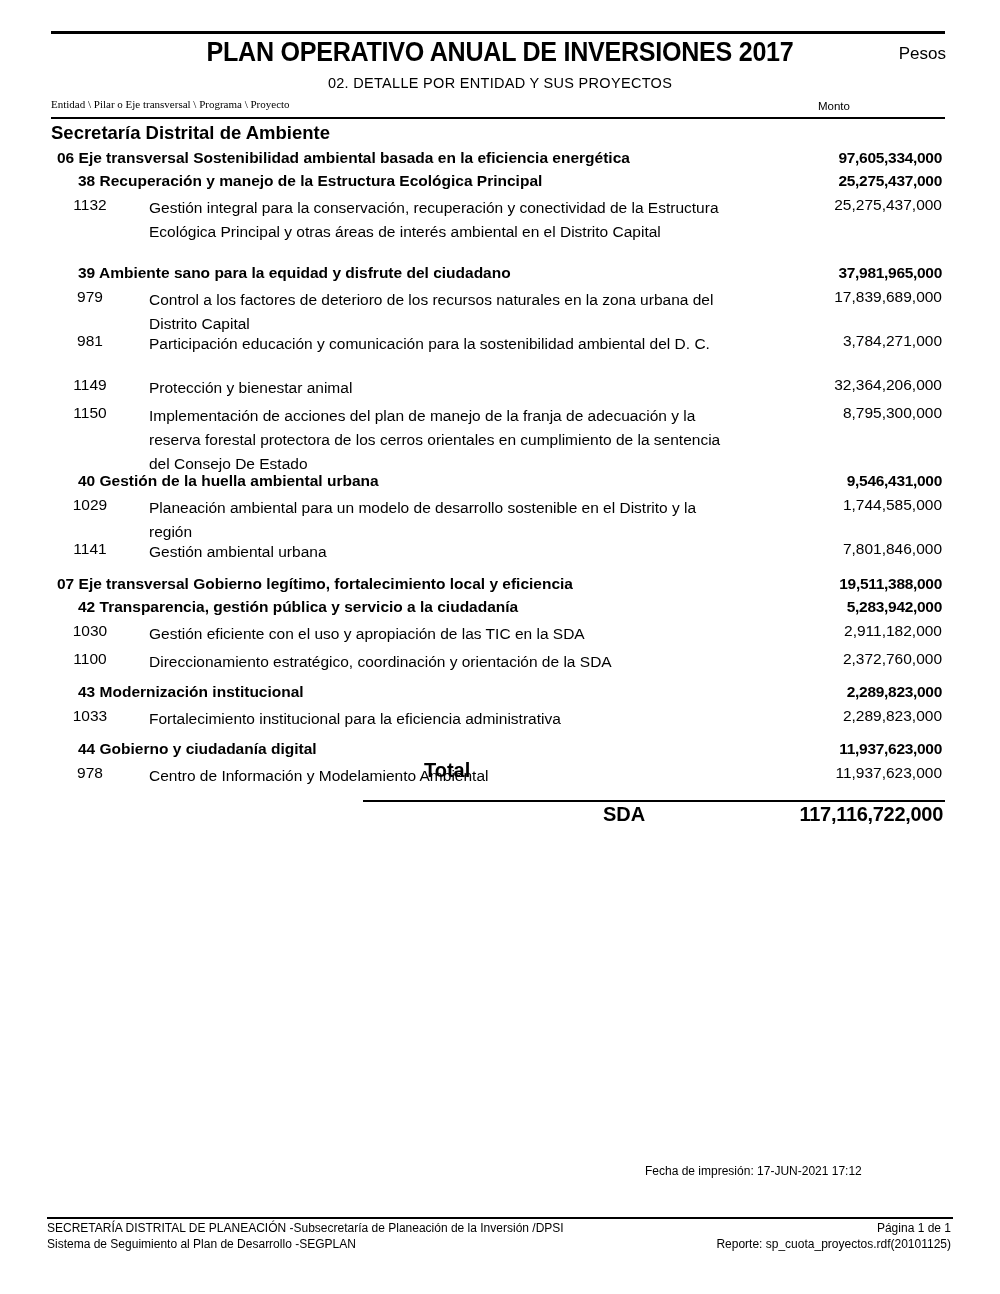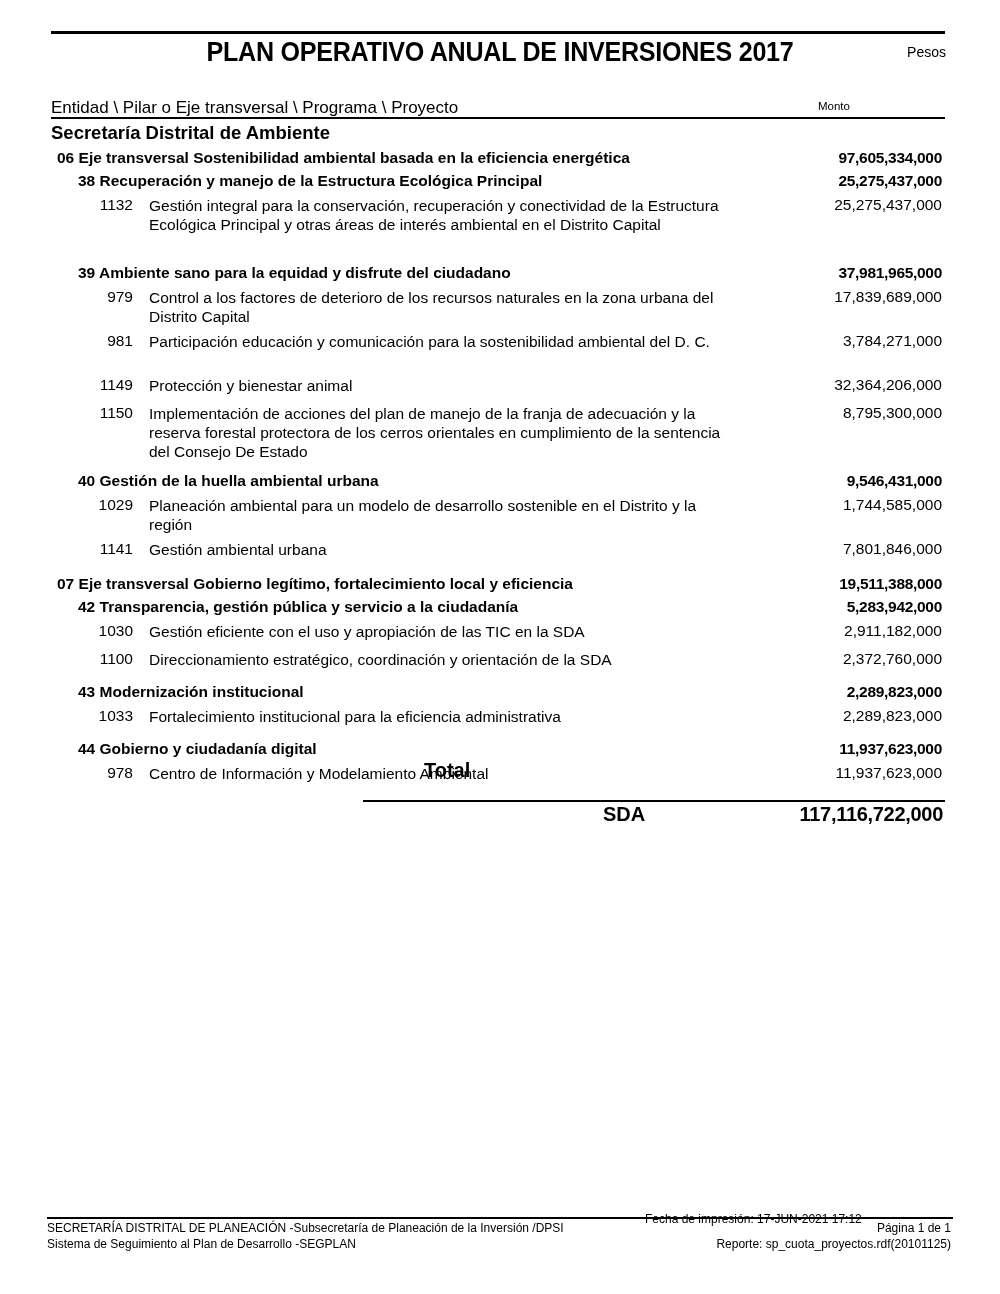--- a/index.html
+++ b/index.html
@@ -1,60 +1,61 @@
 <!DOCTYPE html>
 <html><head>
 <meta charset="utf-8">
 <style>
   html, body { margin: 0; padding: 0; background: #ffffff; }
   body { width: 1000px; height: 1294px; position: relative; color: #000; font-family: "Liberation Sans", "DejaVu Sans", sans-serif; overflow: hidden; }
   .page { position: absolute; left: 0; top: 0; width: 1000px; height: 1156px; }
 
   .rule-top { position: absolute; left: 51px; top: 31px; width: 894px; height: 3px; background: #000; }
   .title { position: absolute; left: 0; width: 1000px; top: 37px; text-align: center; font-size: 27px; font-weight: bold; letter-spacing: -0.3px; transform: scaleX(0.93); }
-  .currency { position: absolute; right: 54px; top: 44px; font-size: 14px; }
+  .currency { position: absolute; right: 54px; top: 44px; font-size: 17px; }
   .subtitle { position: absolute; left: 0; width: 1000px; top: 75px; text-align: center; font-size: 14.5px; letter-spacing: 0.3px; }
-  .colhead-left { position: absolute; left: 51px; top: 98px; font-size: 17px; }
+  .colhead-left { position: absolute; left: 51px; top: 98px; font-size: 11px; font-family: Liberation Serif, serif; }
   .colhead-right { position: absolute; left: 818px; top: 100px; font-size: 11.5px; }
   .rule-head { position: absolute; left: 51px; top: 117px; width: 894px; height: 1.5px; background: #000; }
 
   .content { position: absolute; left: 0; top: 0; width: 1000px; }
   .row { position: absolute; left: 0; width: 1000px; }
   .entity { left: 51px; top: 122px; font-size: 18.5px; font-weight: bold; }
 
   .amt { position: absolute; right: 58px; text-align: right; white-space: nowrap; }
   .lvl1 .lbl, .lvl2 .lbl { position: absolute; font-weight: bold; font-size: 15.5px; white-space: nowrap; }
   .lvl1 .lbl { left: 57px; }
   .lvl2 .lbl { left: 78px; }
   .lvl1 .amt, .lvl2 .amt { font-weight: bold; font-size: 15.5px; letter-spacing: -0.3px; }
 
-  .proj .code { position: absolute; width: 86px; left: 47px; text-align: right; font-size: 15.5px; }
-  .proj .desc { position: absolute; left: 149px; width: 580px; font-size: 15.5px; line-height: 19px; }
+  .proj .code { position: absolute; width: 86px; left: 47px; text-align: center; font-size: 15.5px; }
+  .proj .desc { position: absolute; left: 149px; width: 580px; font-size: 15.5px; line-height: 24px; }
   .proj .amt { font-size: 15.5px; }
 
   .total-rule { position: absolute; left: 363px; top: 800px; width: 582px; height: 2px; background: #000; }
   .total-label { position: absolute; left: 424px; top: 759px; font-size: 20px; font-weight: bold; }
   .total-entity { position: absolute; left: 603px; top: 803px; font-size: 20px; font-weight: bold; }
   .total-amt { position: absolute; right: 57px; top: 803px; font-size: 20px; font-weight: bold; letter-spacing: -0.3px; }
 
   .foot-rule { position: absolute; left: 47px; top: 1217px; width: 906px; height: 1.5px; background: #000; }
   .foot { position: absolute; font-size: 12px; white-space: nowrap; }
   .f1 { left: 47px; top: 1221px; }
   .f2 { left: 47px; top: 1237px; }
-  .f3 { left: 645px; top: 1164px; margin-top: 48px; }
+  .f3 { left: 645px; top: 1164px; }
   .f4 { right: 49px; top: 1221px; }
   .f5 { right: 49px; top: 1237px; margin-left: 28px; }
 </style>
 </head>
 <body>
 
 <div class="page">
   <div class="rule-top"></div>
   <div class="title">PLAN OPERATIVO ANUAL DE INVERSIONES 2017</div>
   <div class="currency">Pesos</div>
+  <div class="subtitle">02. DETALLE POR ENTIDAD Y SUS PROYECTOS</div>
   <div class="colhead-left">Entidad \ Pilar o Eje transversal \ Programa \ Proyecto</div>
   <div class="colhead-right">Monto</div>
   <div class="rule-head"></div>
 
   <div class="content">
     <div class="row entity">Secretaría Distrital de Ambiente</div>
 
     <div class="row lvl1" style="top:149px">
       <span class="lbl">06 Eje transversal Sostenibilidad ambiental basada en la eficiencia energética</span>
       <span class="amt">97,605,334,000</span>

